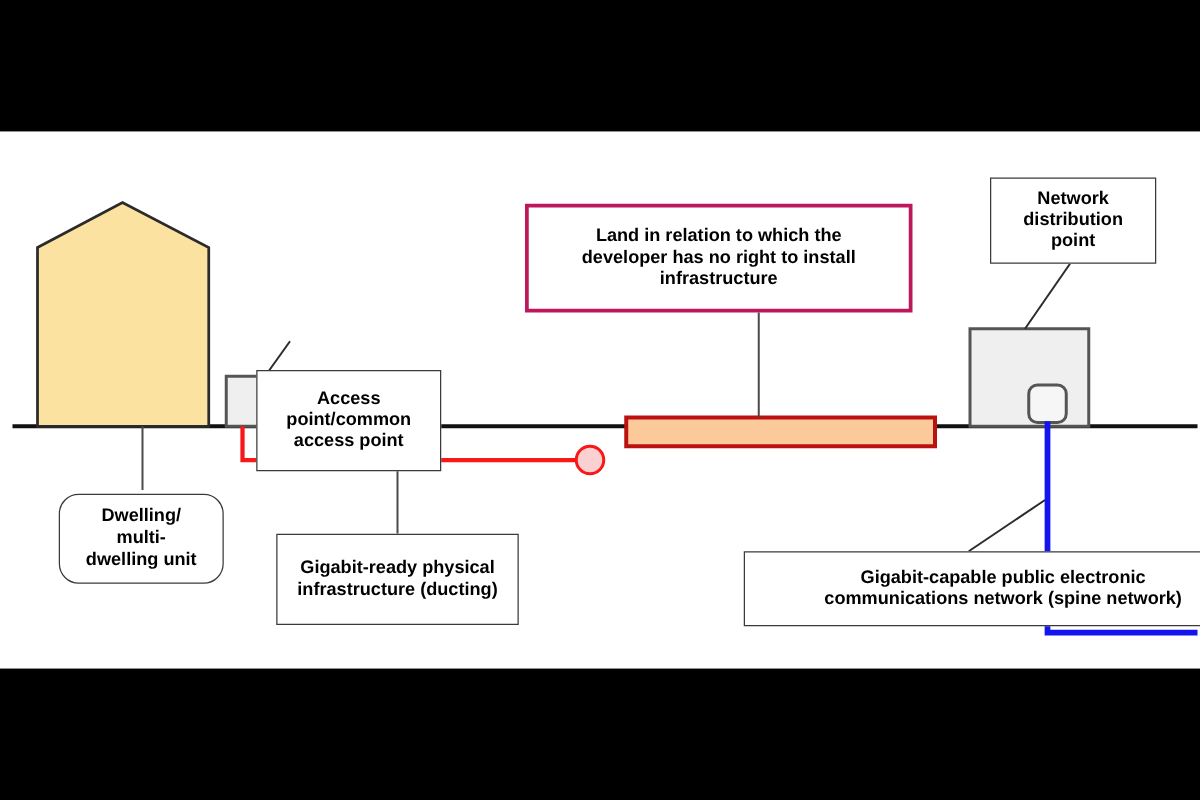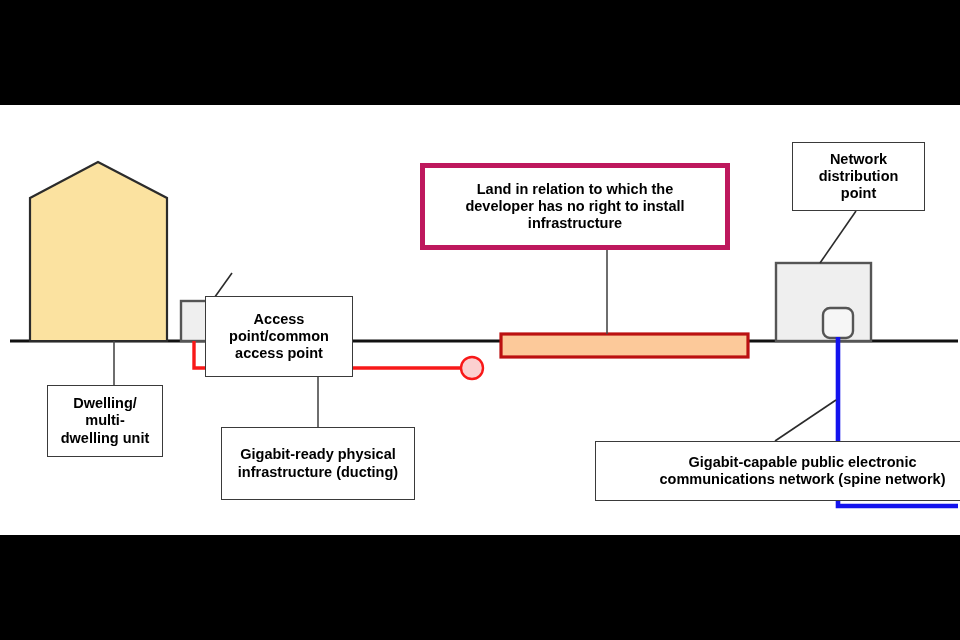--- a/index.html
+++ b/index.html
@@ -41,21 +41,21 @@
     font-size: 14.5px;
     display: flex;
     align-items: center;
     justify-content: center;
     padding: 2px 4px;
     white-space: pre-line;
     z-index: 6;
     font-weight: bold;
   }
   .lbl.red-box {
-    border: 5px solid #be185d;
+    border: 3px solid #be185d;
   }
   .band {
     position: absolute;
     left: 0;
     width: 960px;
     background: #000000;
     z-index: 20;
   }
   #band-top { top: 0; height: 105px; }
   #band-bottom { top: 535px; height: 105px; }
@@ -98,21 +98,21 @@
 access point</div>
 
     <div class="lbl red-box" style="left:420px; top:58px; width:310px; height:87px;">Land in relation to which the
 developer has no right to install
 infrastructure</div>
 
     <div class="lbl" style="left:792px; top:37px; width:133px; height:69px;">Network
 distribution
 point</div>
 
-    <div class="lbl" style="left:47px; top:280px; width:116px; height:72px;">Dwelling/
+    <div class="lbl" style="left:47px; top:290px; width:132px; height:72px;border-radius:16px;">Dwelling/
 multi-
 dwelling unit</div>
 
     <div class="lbl" style="left:221px; top:322px; width:194px; height:73px;">Gigabit-ready physical
 infrastructure (ducting)</div>
 
     <div class="lbl" style="left:595px; top:336px; width:415px; height:60px;">Gigabit-capable public electronic
 communications network (spine network)</div>
 
   </div>

